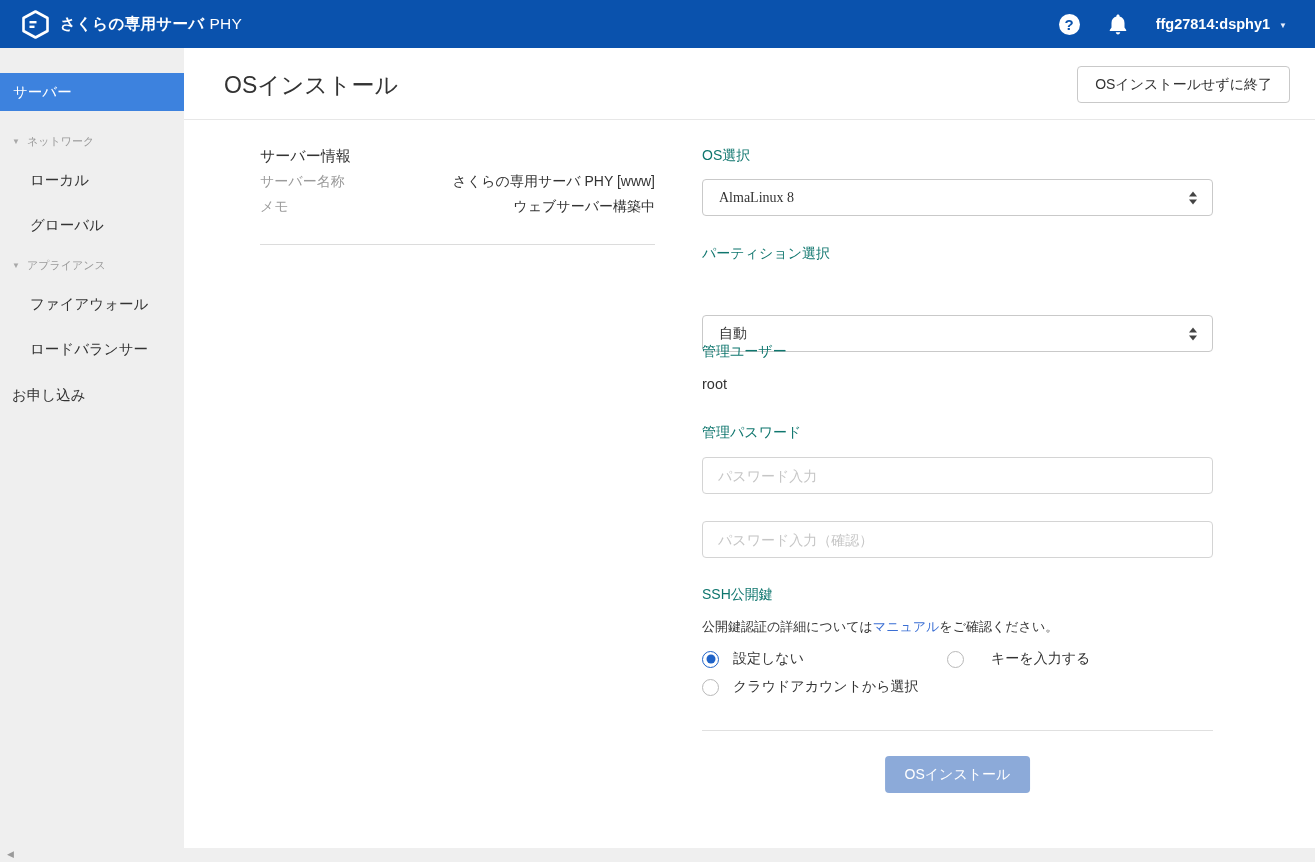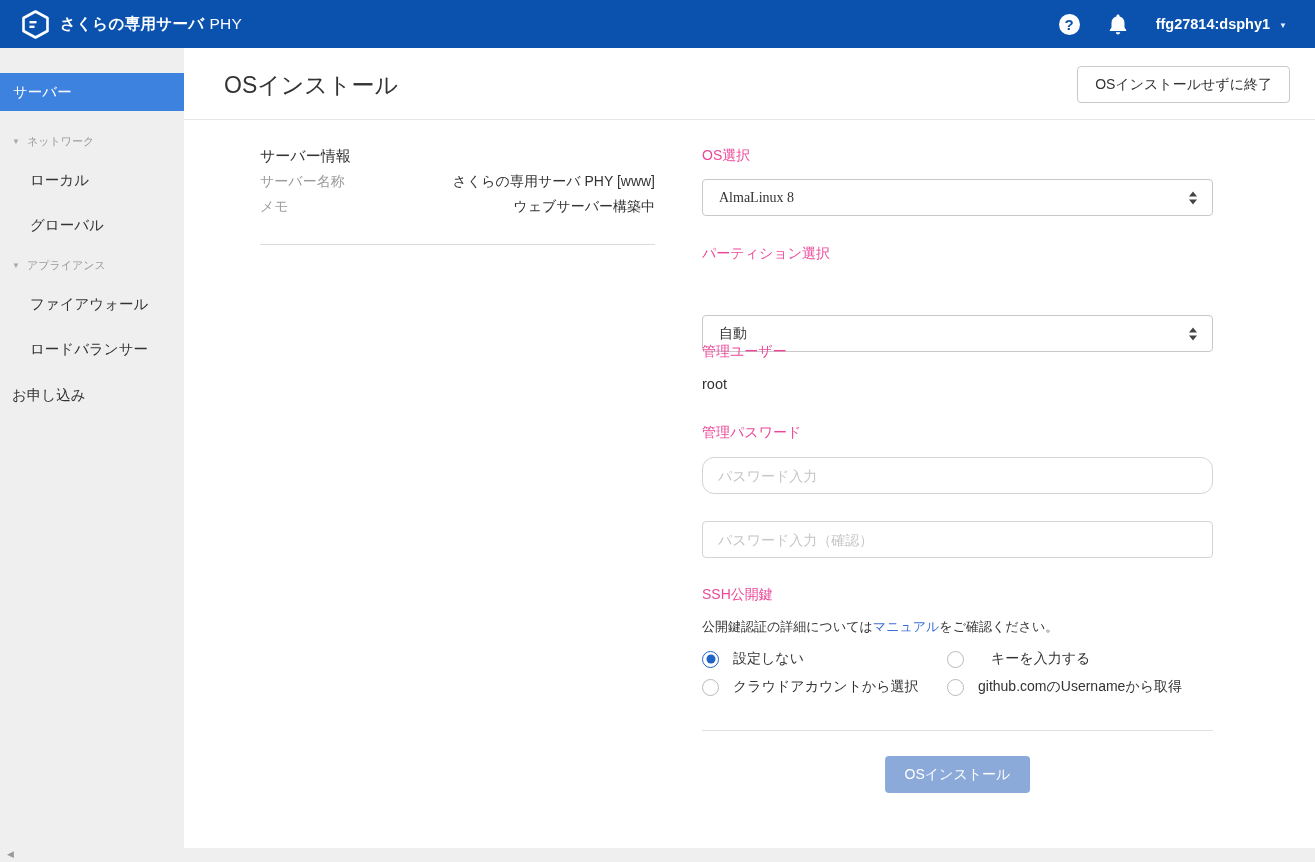--- a/index.html
+++ b/index.html
@@ -64,21 +64,21 @@
   .si-row { display:flex; justify-content:space-between; font-size:14px;
     height:25px; align-items:flex-end; }
   .si-row:first-of-type { margin-top:11px; }
   .si-label { color:#9b9b9b; }
   .si-value { color:#333; }
   .si-rule { margin-top:28px; border-bottom:1px solid #dcdcdc; }
 
   
   .form-col { position:absolute; left:518px; top:99px; width:511px; }
   .f-abs { position:absolute; left:0; width:511px; }
-  .f-label { font-size:14px; color:#ec4899; }
+  .f-label { font-size:14px; color:#0f766e; }
   .f-select { height:37px; border:1px solid #c9c9c9; border-radius:4px;
     background:#fff; display:flex; align-items:center; padding:0 16px;
     font-size:14px; color:#333; cursor:pointer; position:relative; }
   .spinner { position:absolute; right:15px; top:50%; transform:translateY(-50%);
     display:flex; flex-direction:column; gap:3px; }
   .spinner .up { width:0; height:0; border-left:4px solid transparent;
     border-right:4px solid transparent; border-bottom:5px solid #444; }
   .spinner .down { width:0; height:0; border-left:4px solid transparent;
     border-right:4px solid transparent; border-top:5px solid #444; }
   .f-static { font-size:14.5px; color:#333; }
@@ -186,44 +186,40 @@
         <span class="spinner">
           <span class="up"></span>
             <span class="down"></span>
         </span>
       </div>
 
       <div class="f-abs f-static" style="top:229px;">root</div>
       <div class="f-abs f-label" style="top:196px;">管理ユーザー</div>
 
       <div class="f-abs f-label" style="top:277px;">管理パスワード</div>
-      <input class="f-abs f-input" style="top: 310px; border-radius: 12px;" type="text" placeholder="パスワード入力">
+      <input class="f-abs f-input" style="top: 310px;" type="text" placeholder="パスワード入力">
       <input class="f-abs f-input" style="top: 374px;" type="text" placeholder="パスワード入力（確認）">
 
       <div class="f-abs f-label" style="top:439px;">SSH公開鍵</div>
       <div class="f-abs ssh-note" style="top:471px;">
         <span>公開鍵認証の詳細については</span><a>マニュアル</a><span>をご確認ください。</span>
       </div>
 
       <div class="f-abs radio-row" style="top:503px; width:245px;">
         <span class="radio checked"></span>
         <span class="rlabel">設定しない</span>
       </div>
       <div class="f-abs radio-row" style="top:503px; left:245px; width:266px;gap:27px;">
         <span class="radio"></span>
         <span class="rlabel">キーを入力する</span>
       </div>
       <div class="f-abs radio-row" style="top:531px; width:245px;">
         <span class="radio"></span>
         <span class="rlabel">クラウドアカウントから選択</span>
       </div>
-      <div class="f-abs radio-row" style="top:531px; left:245px; width:266px;">
-        <span class="radio"></span>
-        <span class="rlabel">github.comのUsernameから取得</span>
-      </div>
 
       <div class="f-abs bottom-rule" style="top:583px;"></div>
 
       <button class="install-btn" style="top:609px;">OSインストール</button>
     </div>
   </div>
 
   <div class="footer">
     <span class="collapse">◀</span>
   </div>

